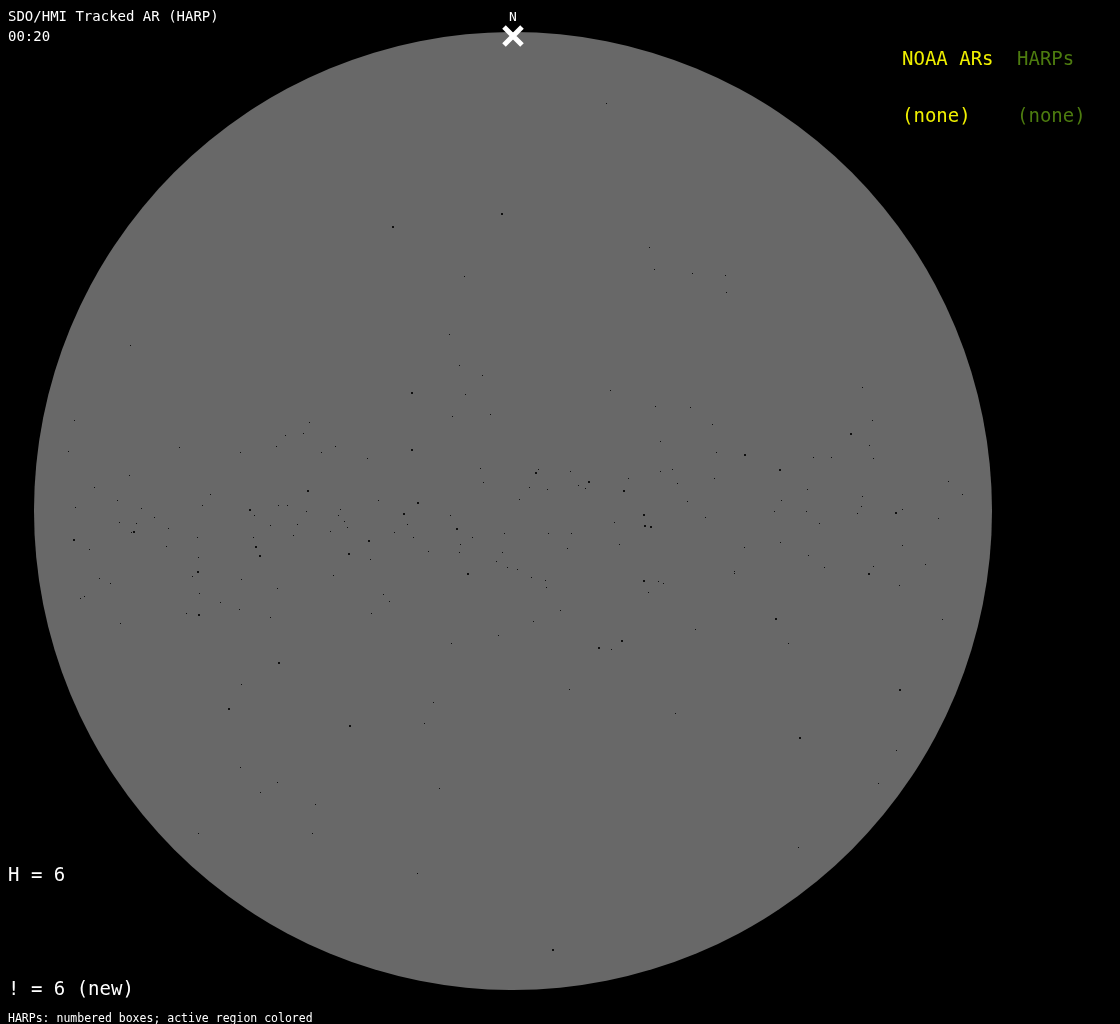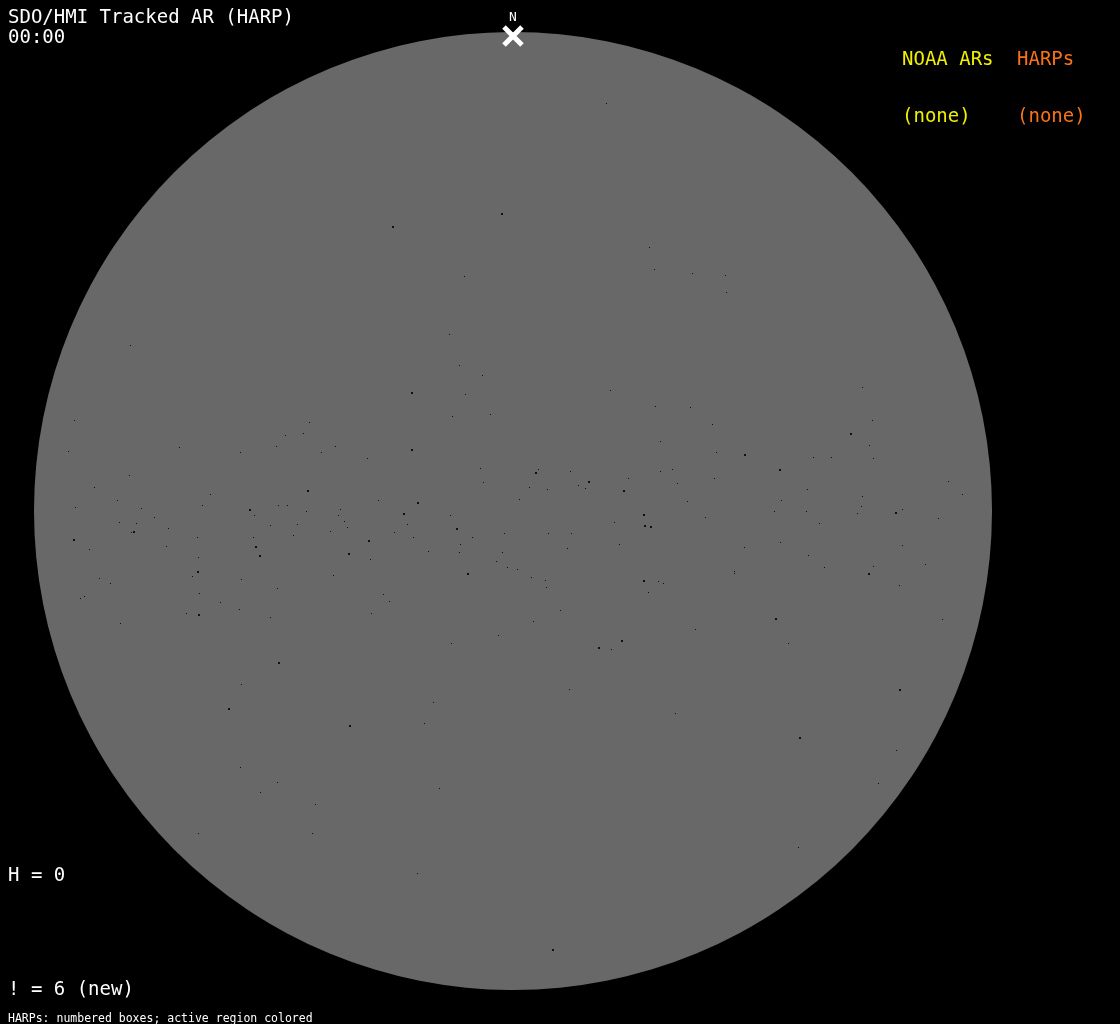--- a/index.html
+++ b/index.html
@@ -11,27 +11,27 @@
   }
   #stage { position: absolute; left: 0; top: 0; width: 1120px; height: 1024px; background: #000; }
 
   #disk {
     position: absolute; left: 34px; top: 32px;
     width: 958px; height: 958px;
     border-radius: 50%;
   }
   .speck { position: absolute; }
 
-  .mono { color: #fff; font-size: 19px; line-height: 20px; white-space: pre; }
+  .mono { color: #fff; font-size: 14px; line-height: 20px; white-space: pre; }
 
   #header { position: absolute; left: 8px; top: 6px; }
 
   .statuscol { position: absolute; top: 11px; font-size: 19px; line-height: 19px; white-space: pre; }
   #noaa-col { left: 902px; }
-  #harps-col { left: 1017px; color: #f97316; }
+  #harps-col { left: 1017px; color: #4d7c0f; }
 
   #north { position: absolute; left: 0; top: 0; }
   #nlabel {
     position: absolute; left: 513px; top: 10px;
     transform: translateX(-50%);
     color: #fff; font-size: 13px; line-height: 13px;
   }
   #ncross { position: absolute; left: 501px; top: 24px; }
 
   #legend { position: absolute; left: 8px; top: 827px; color: #fff; font-size: 19px; line-height: 19px; white-space: pre; }
@@ -253,42 +253,42 @@
       <div class="speck" style="left: 74px; top: 420px; width: 1px; height: 1px; background: rgb(16, 16, 16);"></div>
       <div class="speck" style="left: 862px; top: 496px; width: 1px; height: 1px; background: rgb(16, 16, 16);"></div>
       <div class="speck" style="left: 456px; top: 528px; width: 2px; height: 2px; background: rgb(16, 16, 16);"></div>
       <div class="speck" style="left: 450px; top: 515px; width: 1px; height: 1px; background: rgb(16, 16, 16);"></div>
       <div class="speck" style="left: 241px; top: 684px; width: 1px; height: 1px; background: rgb(16, 16, 16);"></div>
       <div class="speck" style="left: 255px; top: 546px; width: 2px; height: 2px; background: rgb(16, 16, 16);"></div>
     </div>
 
   <div id="header">
     <div class="mono">SDO/HMI Tracked AR (HARP)</div>
-    <div class="mono">00:00</div>
+    <div class="mono">00:20</div>
   </div>
 
   <div id="noaa-col" class="statuscol" style="color: rgb(240, 240, 0);">
     <div>NOAA ARs</div>
     <div>(none)</div>
   </div>
 
   <div id="harps-col" class="statuscol">
     <div>HARPs</div>
     <div>(none)</div>
   </div>
 
   <div id="north">
     <div id="nlabel">N</div>
     <svg id="ncross" width="24" height="24" viewBox="0 0 24 24">
       <path d="M3 3 L21 21 M3 21 L21 3" stroke="#ffffff" stroke-width="5" fill="none"></path>
     </svg>
   </div>
 
   <div id="legend">
-    <div>H = 0</div>
+    <div>H = 6</div>
     <div> </div>
     <div>! = 6 (new)</div>
     
     
     
     
     
   </div>
 
   <div id="footnotes">

